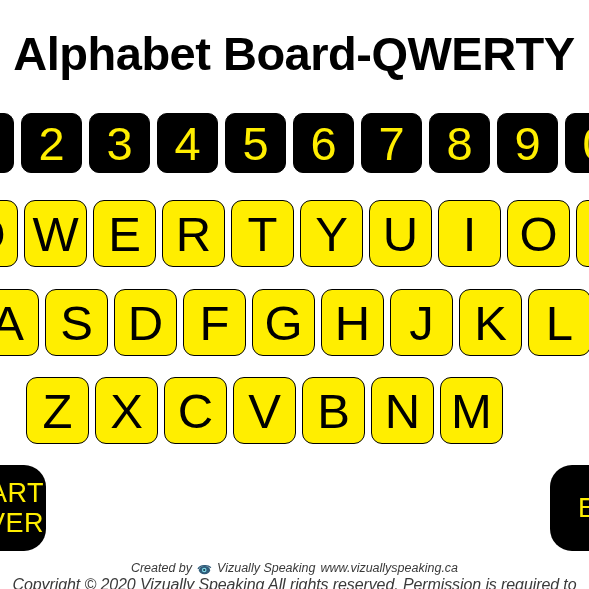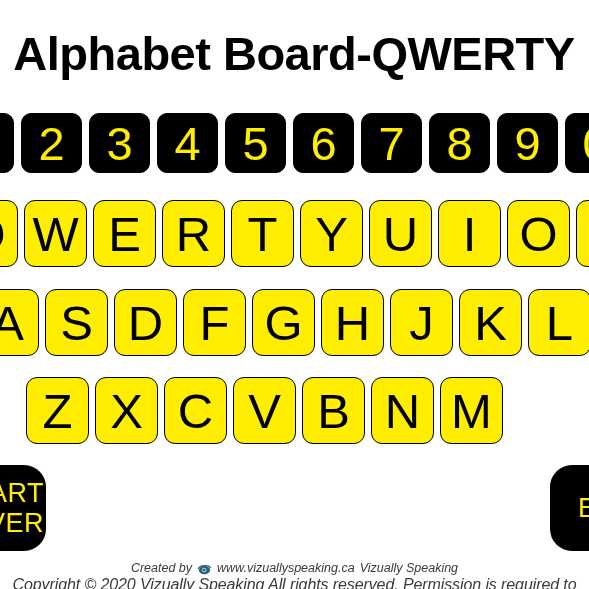--- a/index.html
+++ b/index.html
@@ -334,19 +334,19 @@
     <div class="footer-line1">
       <span>Created by</span>
       <span class="logo-icon">
         <svg width="15" height="12" viewBox="0 0 15 12" xmlns="http://www.w3.org/2000/svg">
           <ellipse cx="7.5" cy="6.2" rx="5.6" ry="4.1" fill="#2f5c7a"></ellipse>
           <circle cx="7.2" cy="6" r="2.3" fill="#7fd8e8"></circle>
           <circle cx="7.2" cy="6" r="1.1" fill="#12333f"></circle>
           <path d="M1.2 4.6 C3 1.2 11 0.6 13.6 3.4" stroke="#2f5c7a" stroke-width="1.2" fill="none" stroke-linecap="round"></path>
         </svg>
       </span>
+      <span>Vizually Speaking</span>
       <span>www.vizuallyspeaking.ca</span>
-      <span>Vizually Speaking</span>
     </div>
     <div class="footer-line2">Copyright ©  2020 Vizually Speaking All rights reserved.  Permission is required to duplicate.</div>
   </div>
 
 </div>
 
 </body></html>

